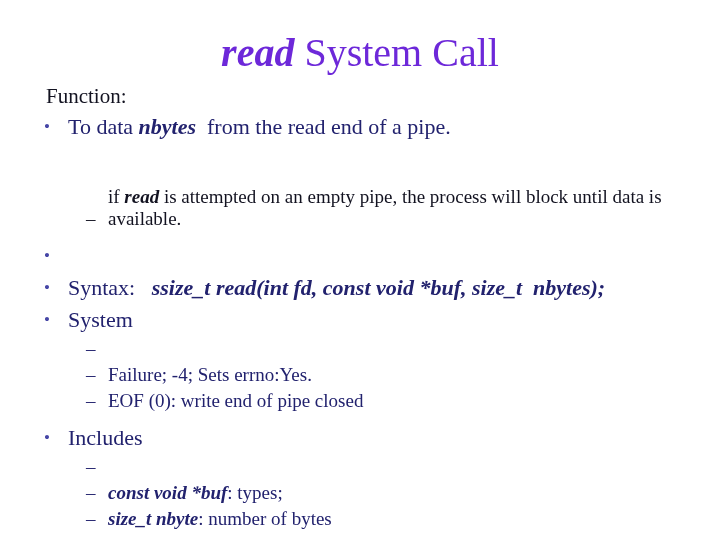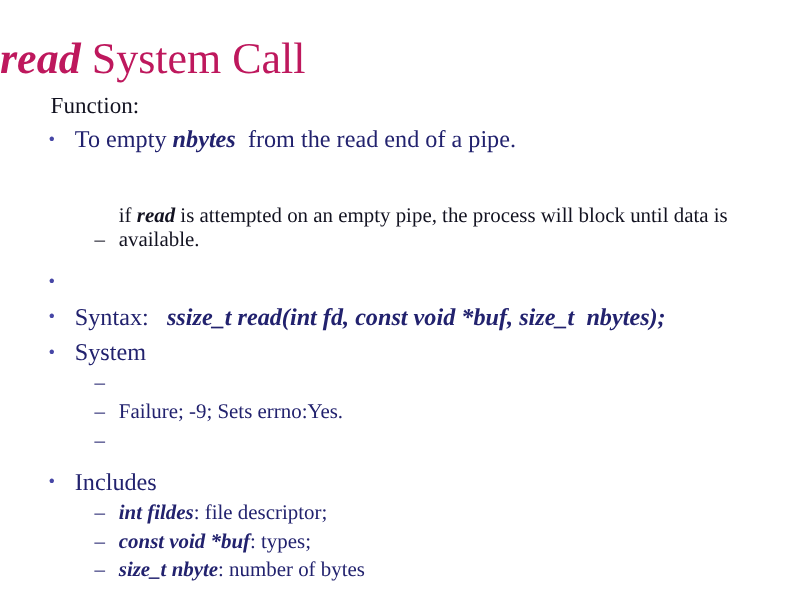--- a/index.html
+++ b/index.html
@@ -2,22 +2,22 @@
 <html><head>
 <meta charset="utf-8">
 <style>
   html,body{margin:0;padding:0;background:#777;}
   .slide{
     width:720px;height:540px;background:#ffffff;
     font-family:"Liberation Serif", "DejaVu Serif", serif;
     position:relative;overflow:hidden;margin:0 auto;
   }
   .title{
-    padding-top:30px;text-align:left;
-    font-size:40px;line-height:46px;color:#be185d;
+    padding-top:30px;text-align:center;
+    font-size:40px;line-height:46px;color:#6d28d9;
   }
   .bi{font-weight:bold;font-style:italic;}
   .content{margin-top:2px;}
   .line{display:flex;align-items:flex-end;}
   .plain{margin:8px 0 0 46px;font-size:21px;line-height:25px;}
   .b1{margin:4px 0 4px 44px;font-size:22px;line-height:28px;}
   .b1 .marker{flex:none;width:24px;font-size:17px;line-height:28px;color:#4646a6;}
   .b2{margin:4px 0 4px 86px;font-size:19px;line-height:22px;}
   .b2 .marker{flex:none;width:22px;font-size:19px;line-height:22px;}
   .gap{margin-top:12px;}
@@ -29,21 +29,21 @@
 <body>
 
 <div class="slide">
   <div class="title"><span class="bi">read</span><span> System Call</span></div>
   <div class="content">
       <div class="line plain c-black">
         <span class="runs"><span>Function:</span></span>
       </div>
       <div class="line b1 c-navy">
         <span class="marker">•</span>
-        <span class="runs"><span>To empty </span><span class="bi">nbytes</span><span>&nbsp; from the read end of a pipe.</span></span>
+        <span class="runs"><span>To data </span><span class="bi">nbytes</span><span>&nbsp; from the read end of a pipe.</span></span>
       </div>
       <div class="line b2 c-black">
         <span class="marker">–</span>
         <span class="runs" style="max-width: 580px; margin-top: 41px;"><span>if </span><span class="bi">read</span><span> is attempted on an empty pipe, the process will block until data is available.</span></span>
       </div>
       <div class="line b1 gap c-navy">
         <span class="marker">•</span>
       </div>
       <div class="line b1 c-navy">
         <span class="marker">•</span>
@@ -51,32 +51,32 @@
       </div>
       <div class="line b1 c-navy">
         <span class="marker">•</span>
         <span class="runs"><span>System</span></span>
       </div>
       <div class="line b2 c-navy">
         <span class="marker">–</span>
       </div>
       <div class="line b2 c-navy">
         <span class="marker">–</span>
-        <span class="runs"><span>Failure; -9; Sets errno:Yes.</span></span>
+        <span class="runs"><span>Failure; -4; Sets errno:Yes.</span></span>
       </div>
       <div class="line b2 c-navy">
         <span class="marker">–</span>
+        <span class="runs"><span>EOF (0): write end of pipe closed</span></span>
       </div>
       <div class="line b1 gap c-navy">
         <span class="marker">•</span>
         <span class="runs"><span>Includes</span></span>
       </div>
       <div class="line b2 c-navy">
         <span class="marker">–</span>
-        <span class="runs"><span class="bi">int fildes</span><span>: file descriptor;</span></span>
       </div>
       <div class="line b2 c-navy">
         <span class="marker">–</span>
         <span class="runs"><span class="bi">const void *buf</span><span>: types;</span></span>
       </div>
       <div class="line b2 c-navy">
         <span class="marker">–</span>
         <span class="runs"><span class="bi">size_t nbyte</span><span>: number of bytes</span></span>
       </div>
     </div>

